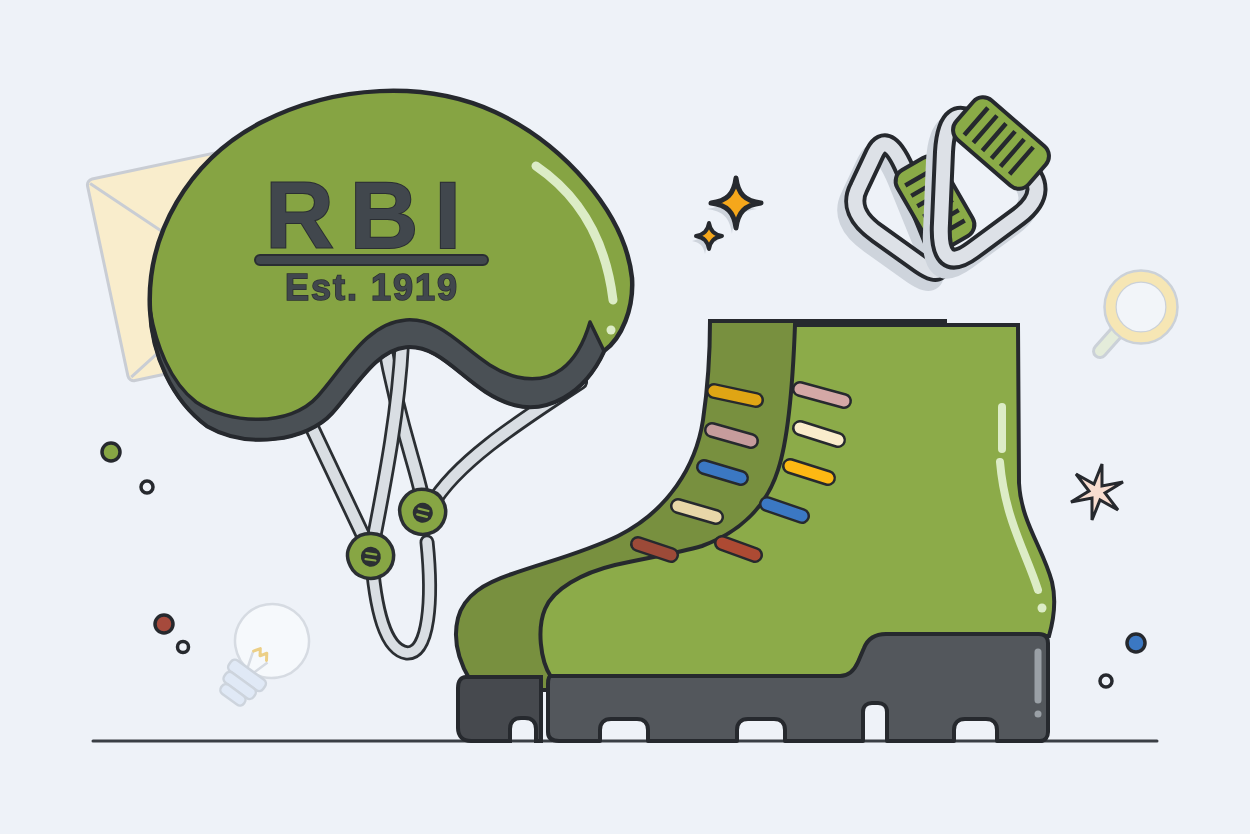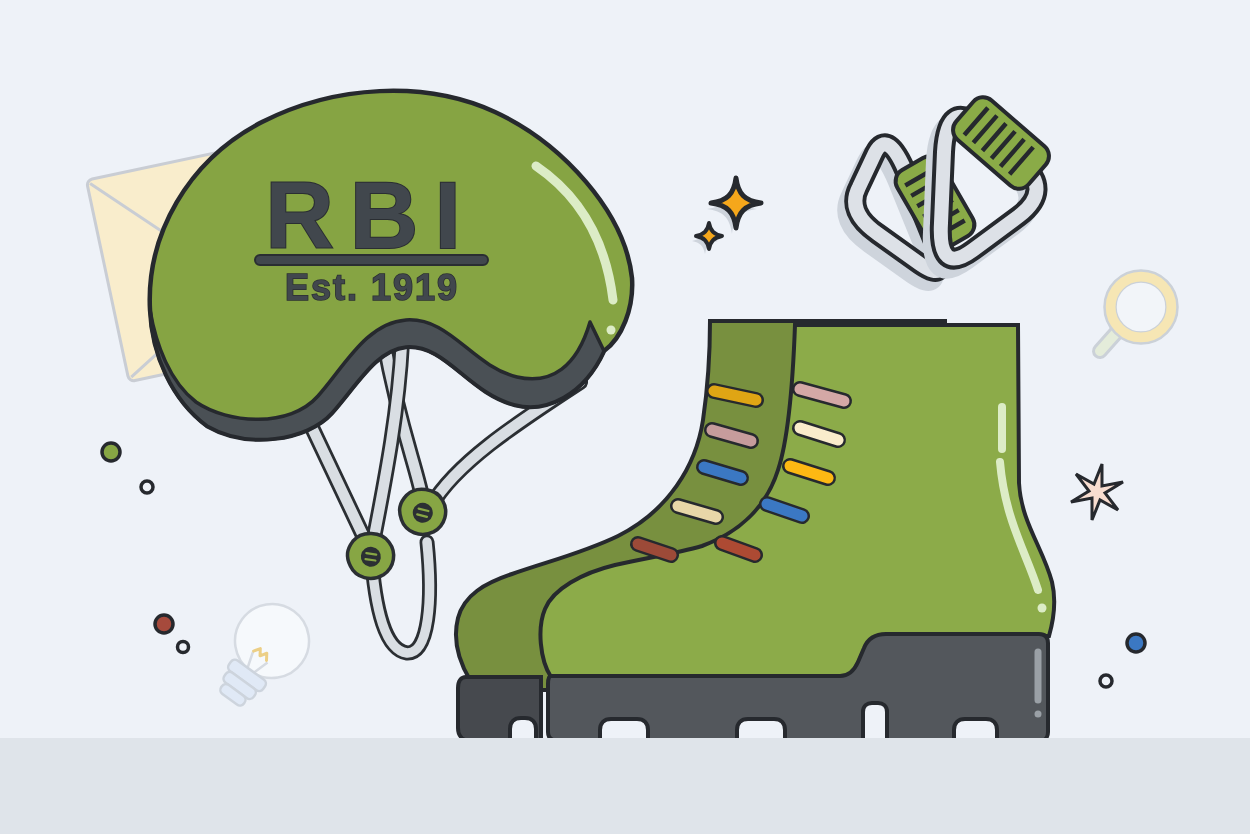--- a/index.html
+++ b/index.html
@@ -1,18 +1,18 @@
 <!DOCTYPE html>
 <html><head>
 <meta charset="utf-8">
 <style>
   html,body{margin:0;padding:0;background:#dfe4ea;}
   .canvas{
     position:relative;
-    width:1250px;height:738px;
+    width:1250px;height:834px;
     margin:0 auto;
     background:#eef2f8;
     overflow:hidden;
     font-family:"Liberation Sans", sans-serif;
   }
   .canvas svg{position:absolute;left:0;top:0;}
   text{font-family:"Liberation Sans","DejaVu Sans",sans-serif;}
   .brand-text{font-weight:bold;letter-spacing:16px;}
   .est-text{font-weight:bold;letter-spacing:2px;}
 </style>

